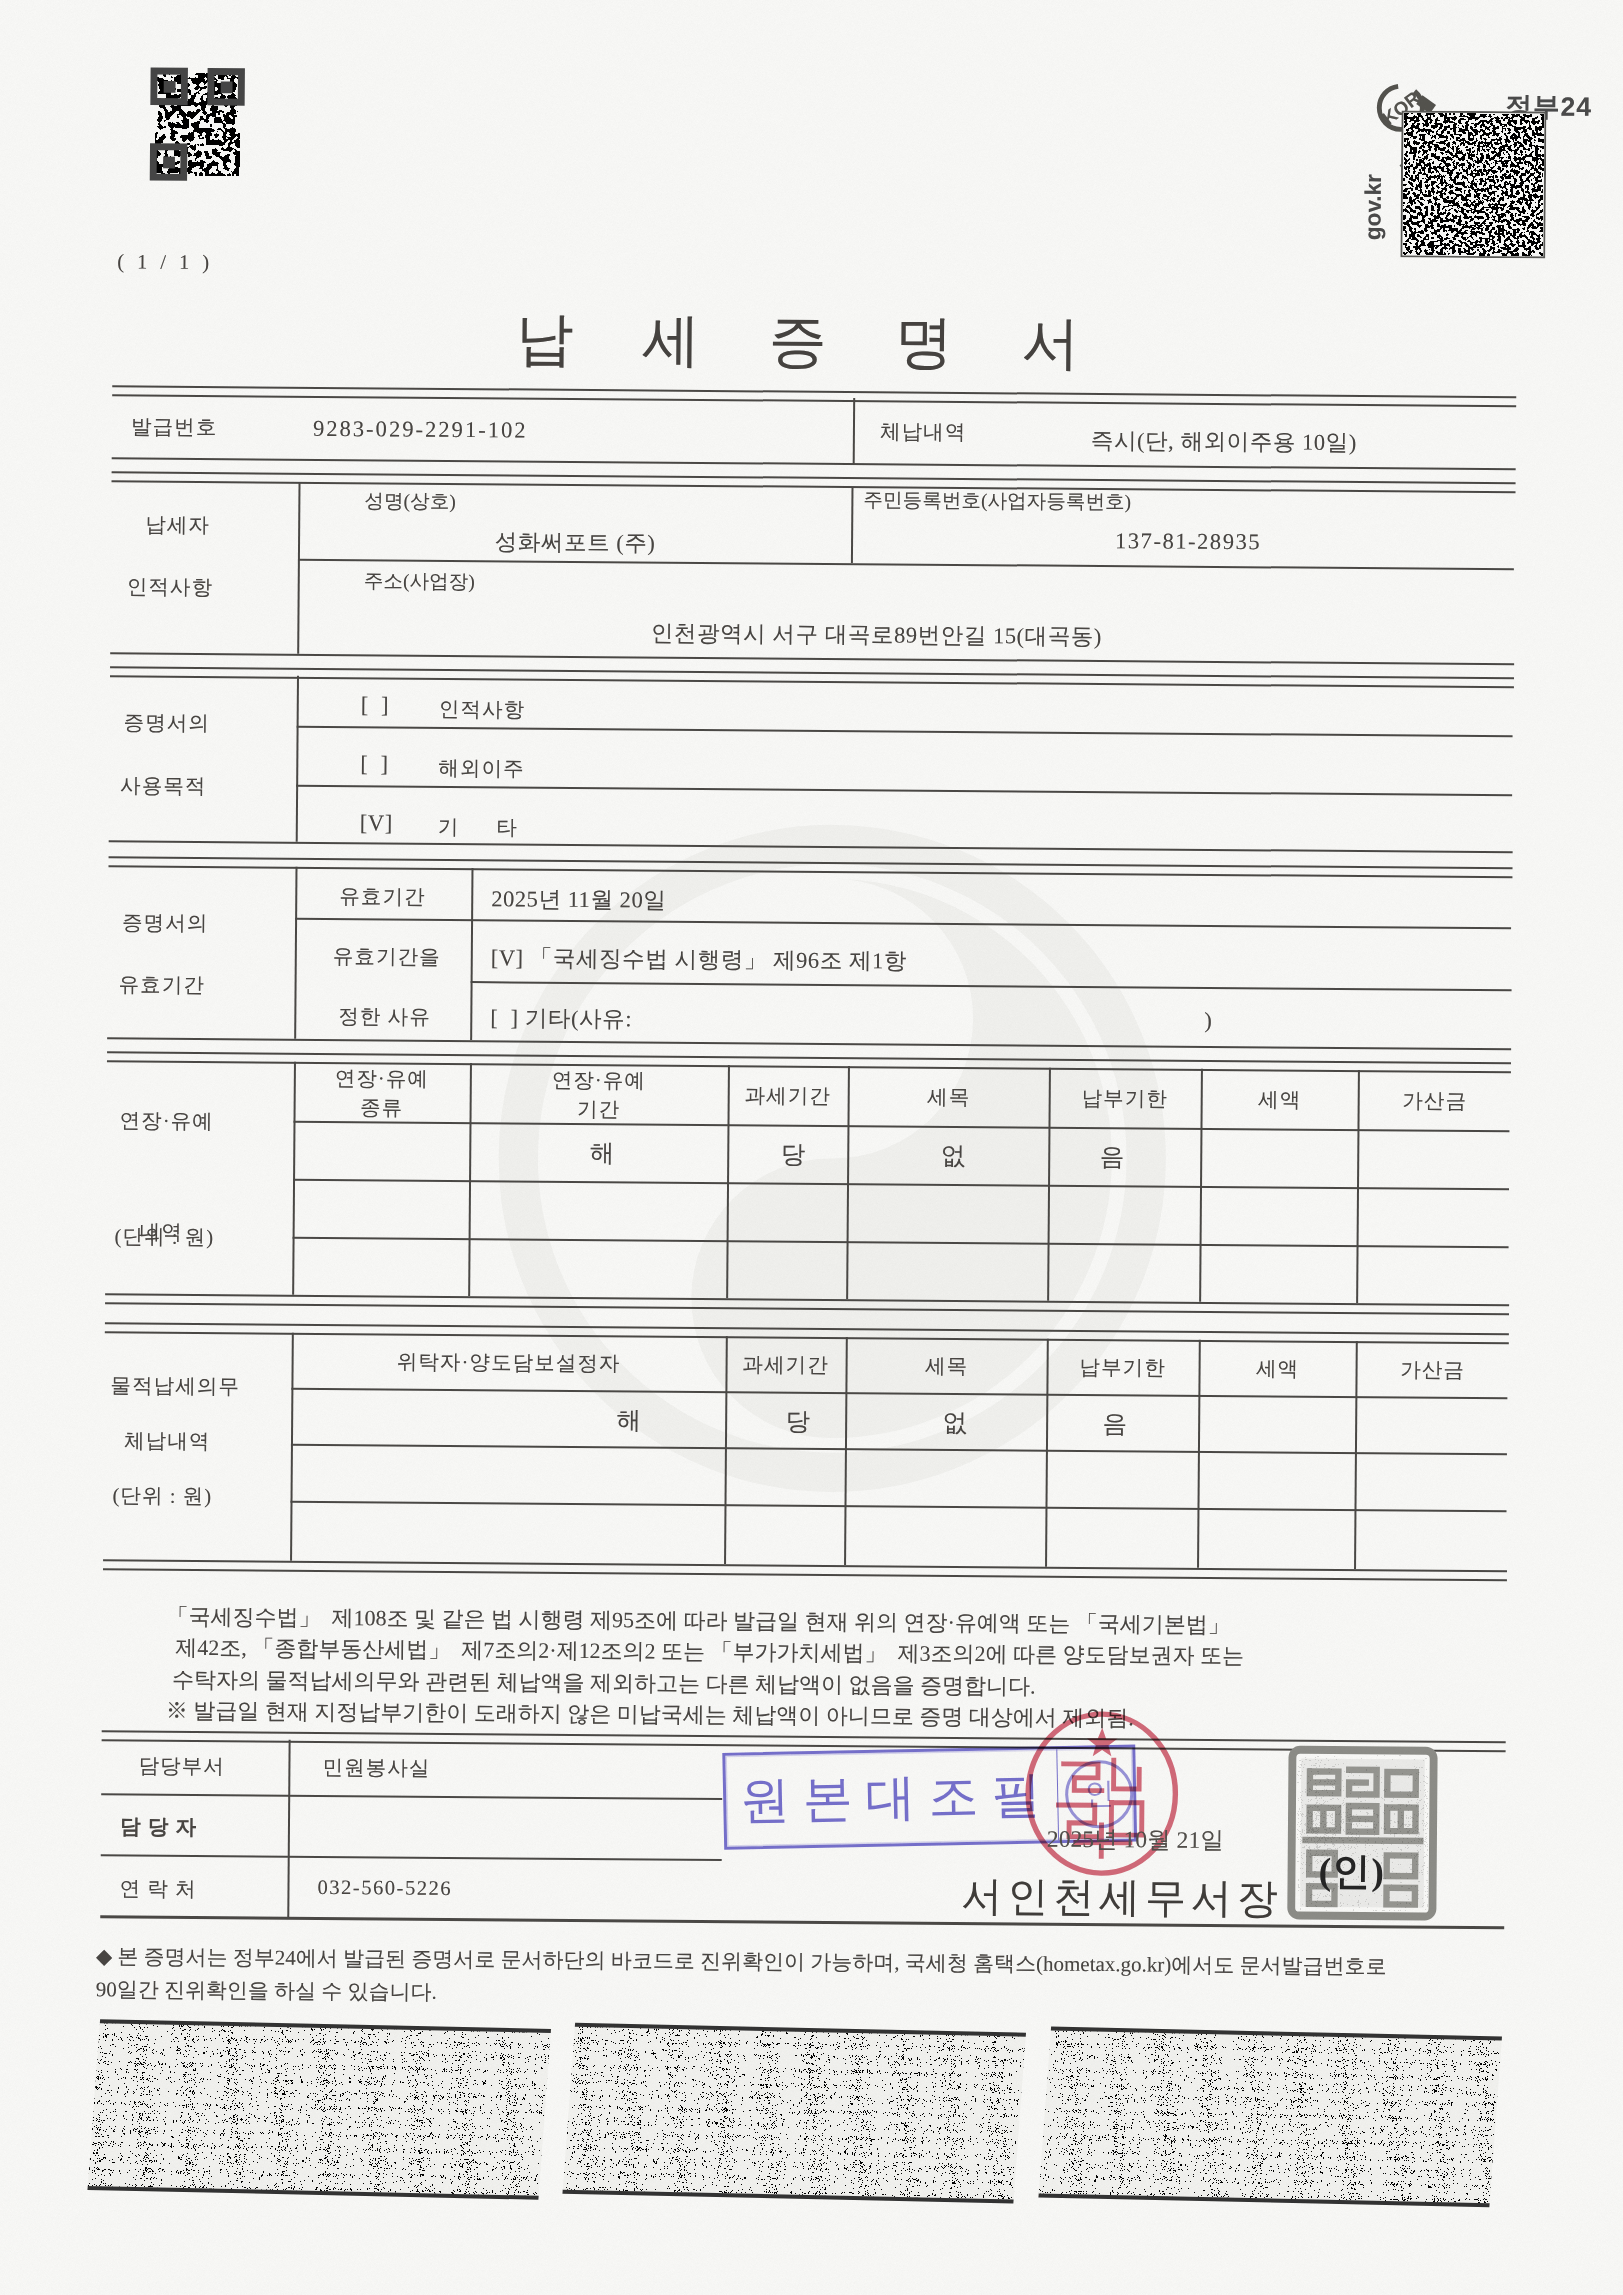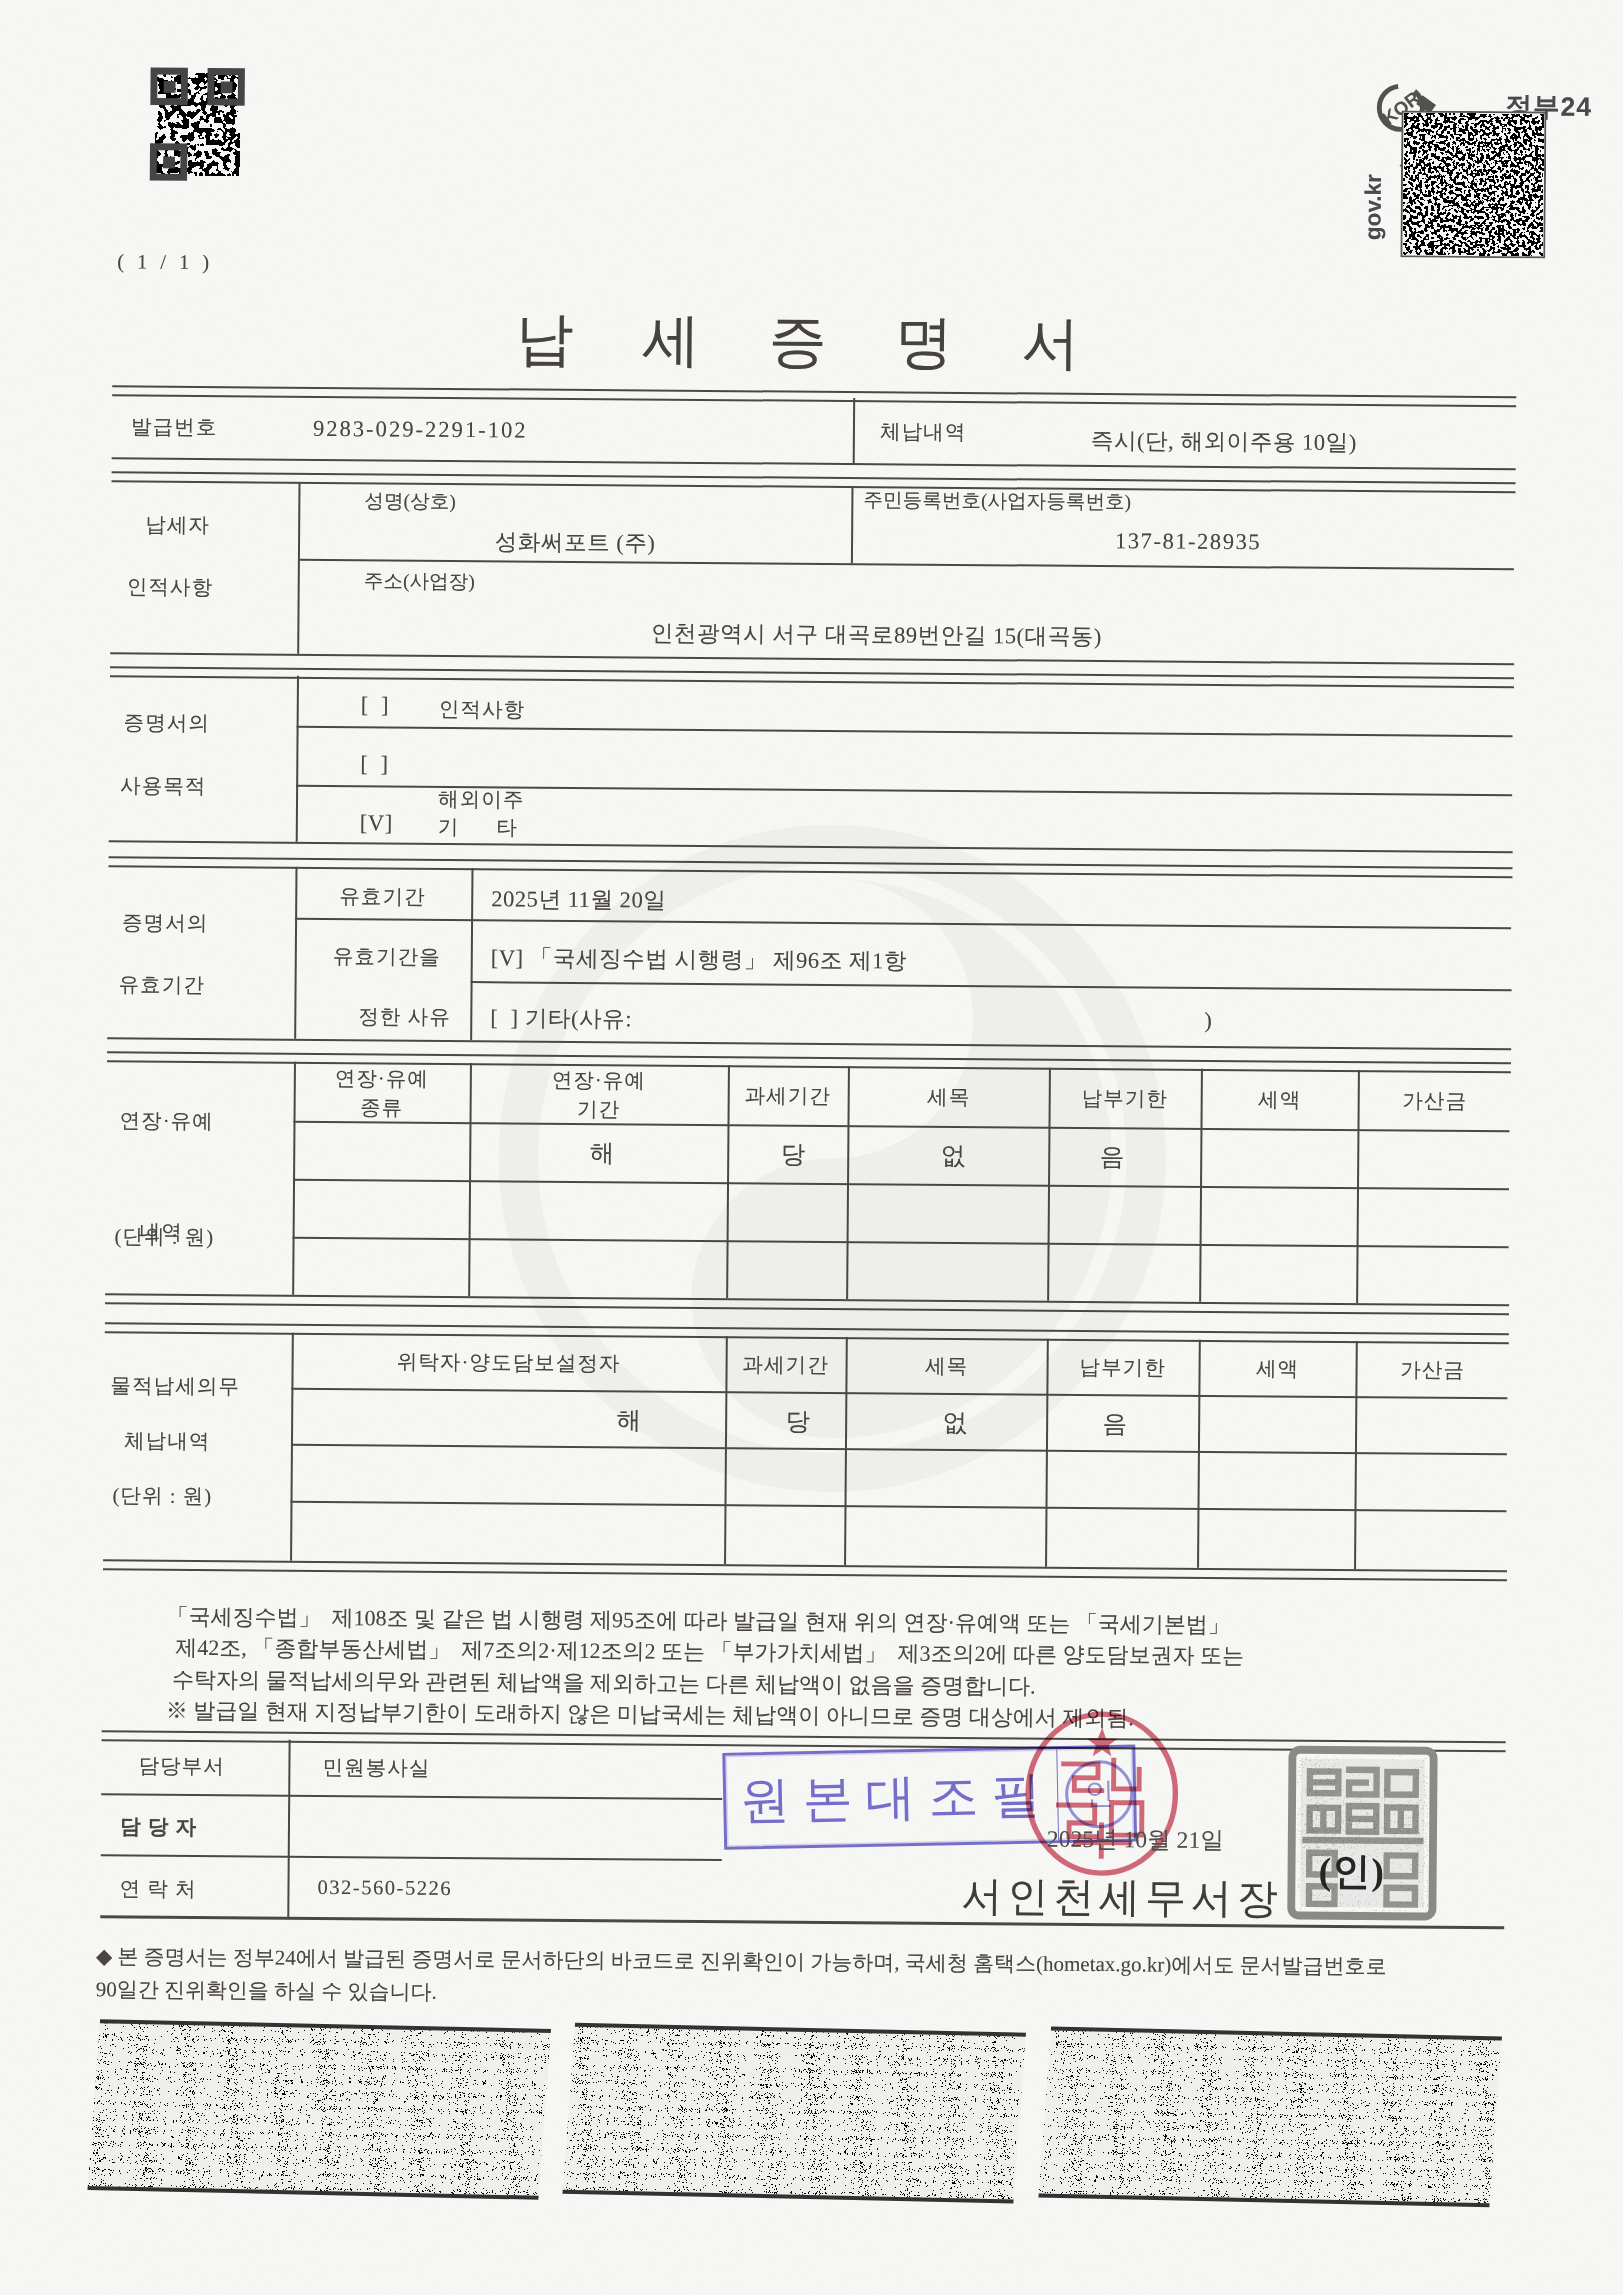--- a/index.html
+++ b/index.html
@@ -169,37 +169,37 @@
   <div class="dl" style="left:113px;top:667px;width:1404px;"></div>
   <div class="vl" style="left:300px;top:675px;height:166px;"></div>
   <div class="hl" style="left:300px;top:725px;width:1216px;"></div>
   <div class="hl" style="left:300px;top:784px;width:1216px;"></div>
   <div class="hl" style="left:113px;top:841px;width:1404px;"></div>
   <div class="t lbl" style="left:127px;top:709px;">증명서의</div>
   <div class="t lbl" style="left:124px;top:772px;">사용목적</div>
   <div class="t val" style="left:364px;top:691px;">[  ]</div>
   <div class="t lbl" style="left:442px;top:693px;">인적사항</div>
   <div class="t val" style="left:364px;top:750px;">[  ]</div>
-  <div class="t lbl" style="left:442px;top:752px;margin-top:31px;">해외이주</div>
+  <div class="t lbl" style="left:442px;top:752px;">해외이주</div>
   <div class="t val" style="left:364px;top:809px;">[V]</div>
   <div class="t lbl" style="left:442px;top:811px;">기      타</div>
 
   <div class="dl" style="left:113px;top:857px;width:1404px;"></div>
   <div class="vl" style="left:300px;top:866px;height:172px;"></div>
   <div class="vl" style="left:476px;top:866px;height:172px;"></div>
   <div class="hl" style="left:300px;top:917px;width:1216px;"></div>
   <div class="hl" style="left:476px;top:979px;width:1041px;"></div>
   <div class="hl" style="left:113px;top:1038px;width:1404px;"></div>
   <div class="t lbl" style="left:127px;top:909px;">증명서의</div>
   <div class="t lbl" style="left:124px;top:971px;">유효기간</div>
   <div class="t lbl" style="left:344px;top:881px;">유효기간</div>
   <div class="t val" style="left:496px;top:881px;">2025년 11월 20일</div>
   <div class="t lbl" style="left:338px;top:941px;text-align:right;">유효기간을</div>
   <div class="t val" style="left:496px;top:940px;">[V] 「국세징수법 시행령」 제96조 제1항</div>
-  <div class="t lbl" style="left:364px;top:1001px;">정한 사유</div>
+  <div class="t lbl" style="left:344px;top:1001px;">정한 사유</div>
   <div class="t val" style="left:496px;top:1000px;">[  ] 기타(사유:</div>
   <div class="t val" style="left:1210px;top:1000px;">)</div>
 
   <div class="dl" style="left:113px;top:1052px;width:1404px;"></div>
   <div class="vl" style="left:300px;top:1061px;height:233px;"></div>
   <div class="vl" style="left:476px;top:1061px;height:233px;"></div>
   <div class="vl" style="left:734px;top:1061px;height:233px;"></div>
   <div class="vl" style="left:854px;top:1061px;height:233px;"></div>
   <div class="vl" style="left:1055px;top:1061px;height:233px;"></div>
   <div class="vl" style="left:1207px;top:1061px;height:233px;"></div>

